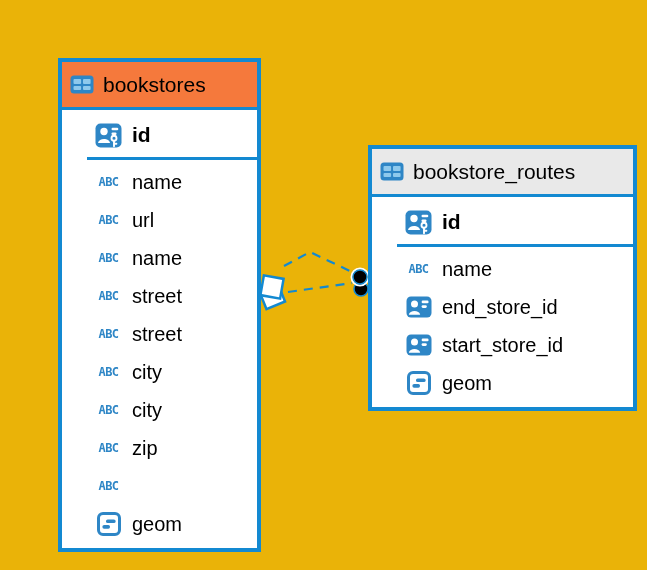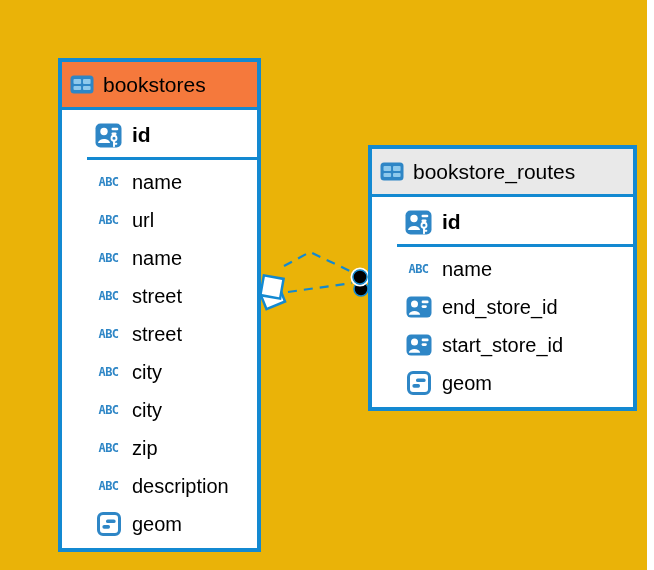--- a/index.html
+++ b/index.html
@@ -128,21 +128,20 @@
         <div class="col-row">
     <span class="cicon">
             <span class="abc">ABC</span>
           </span>
     <span class="cname">zip</span>
   </div>
         <div class="col-row">
     <span class="cicon">
             <span class="abc">ABC</span>
           </span>
-    <span class="cname">description</span>
   </div>
         <div class="col-row">
     <span class="cicon">
             <svg viewBox="0 0 24 24" width="24" height="24">
     <rect x="1.5" y="1.5" width="21" height="21" rx="4.5" fill="#ffffff" stroke="#2e86c6" stroke-width="3"></rect>
     <rect x="9" y="7.4" width="9.6" height="3.7" rx="1.7" fill="#2e86c6"></rect>
     <rect x="5.4" y="13" width="7.6" height="3.7" rx="1.7" fill="#2e86c6"></rect>
   </svg>
           </span>
     <span class="cname">geom</span>

